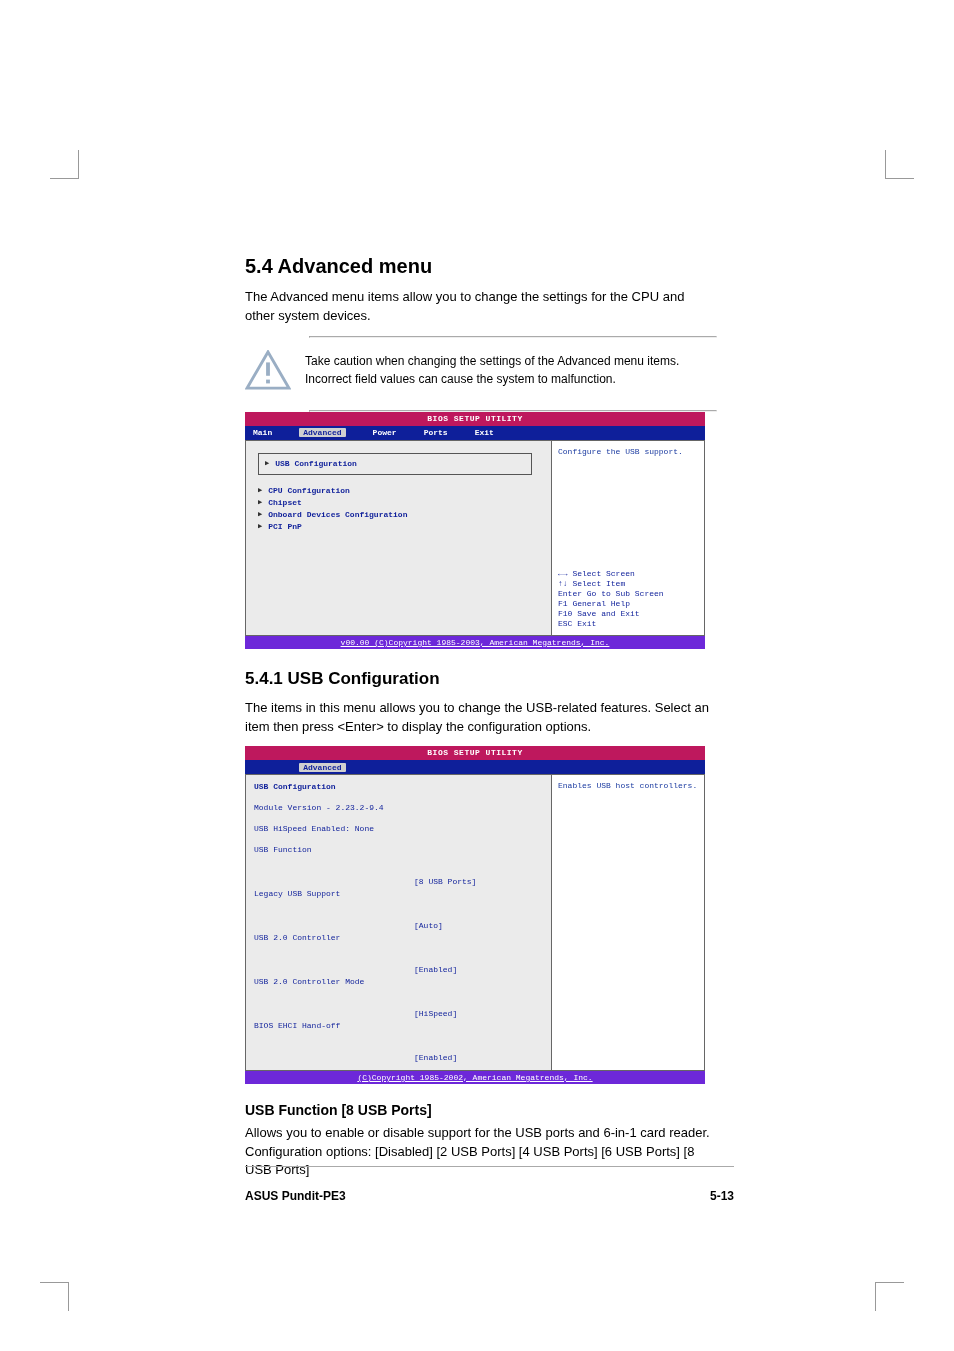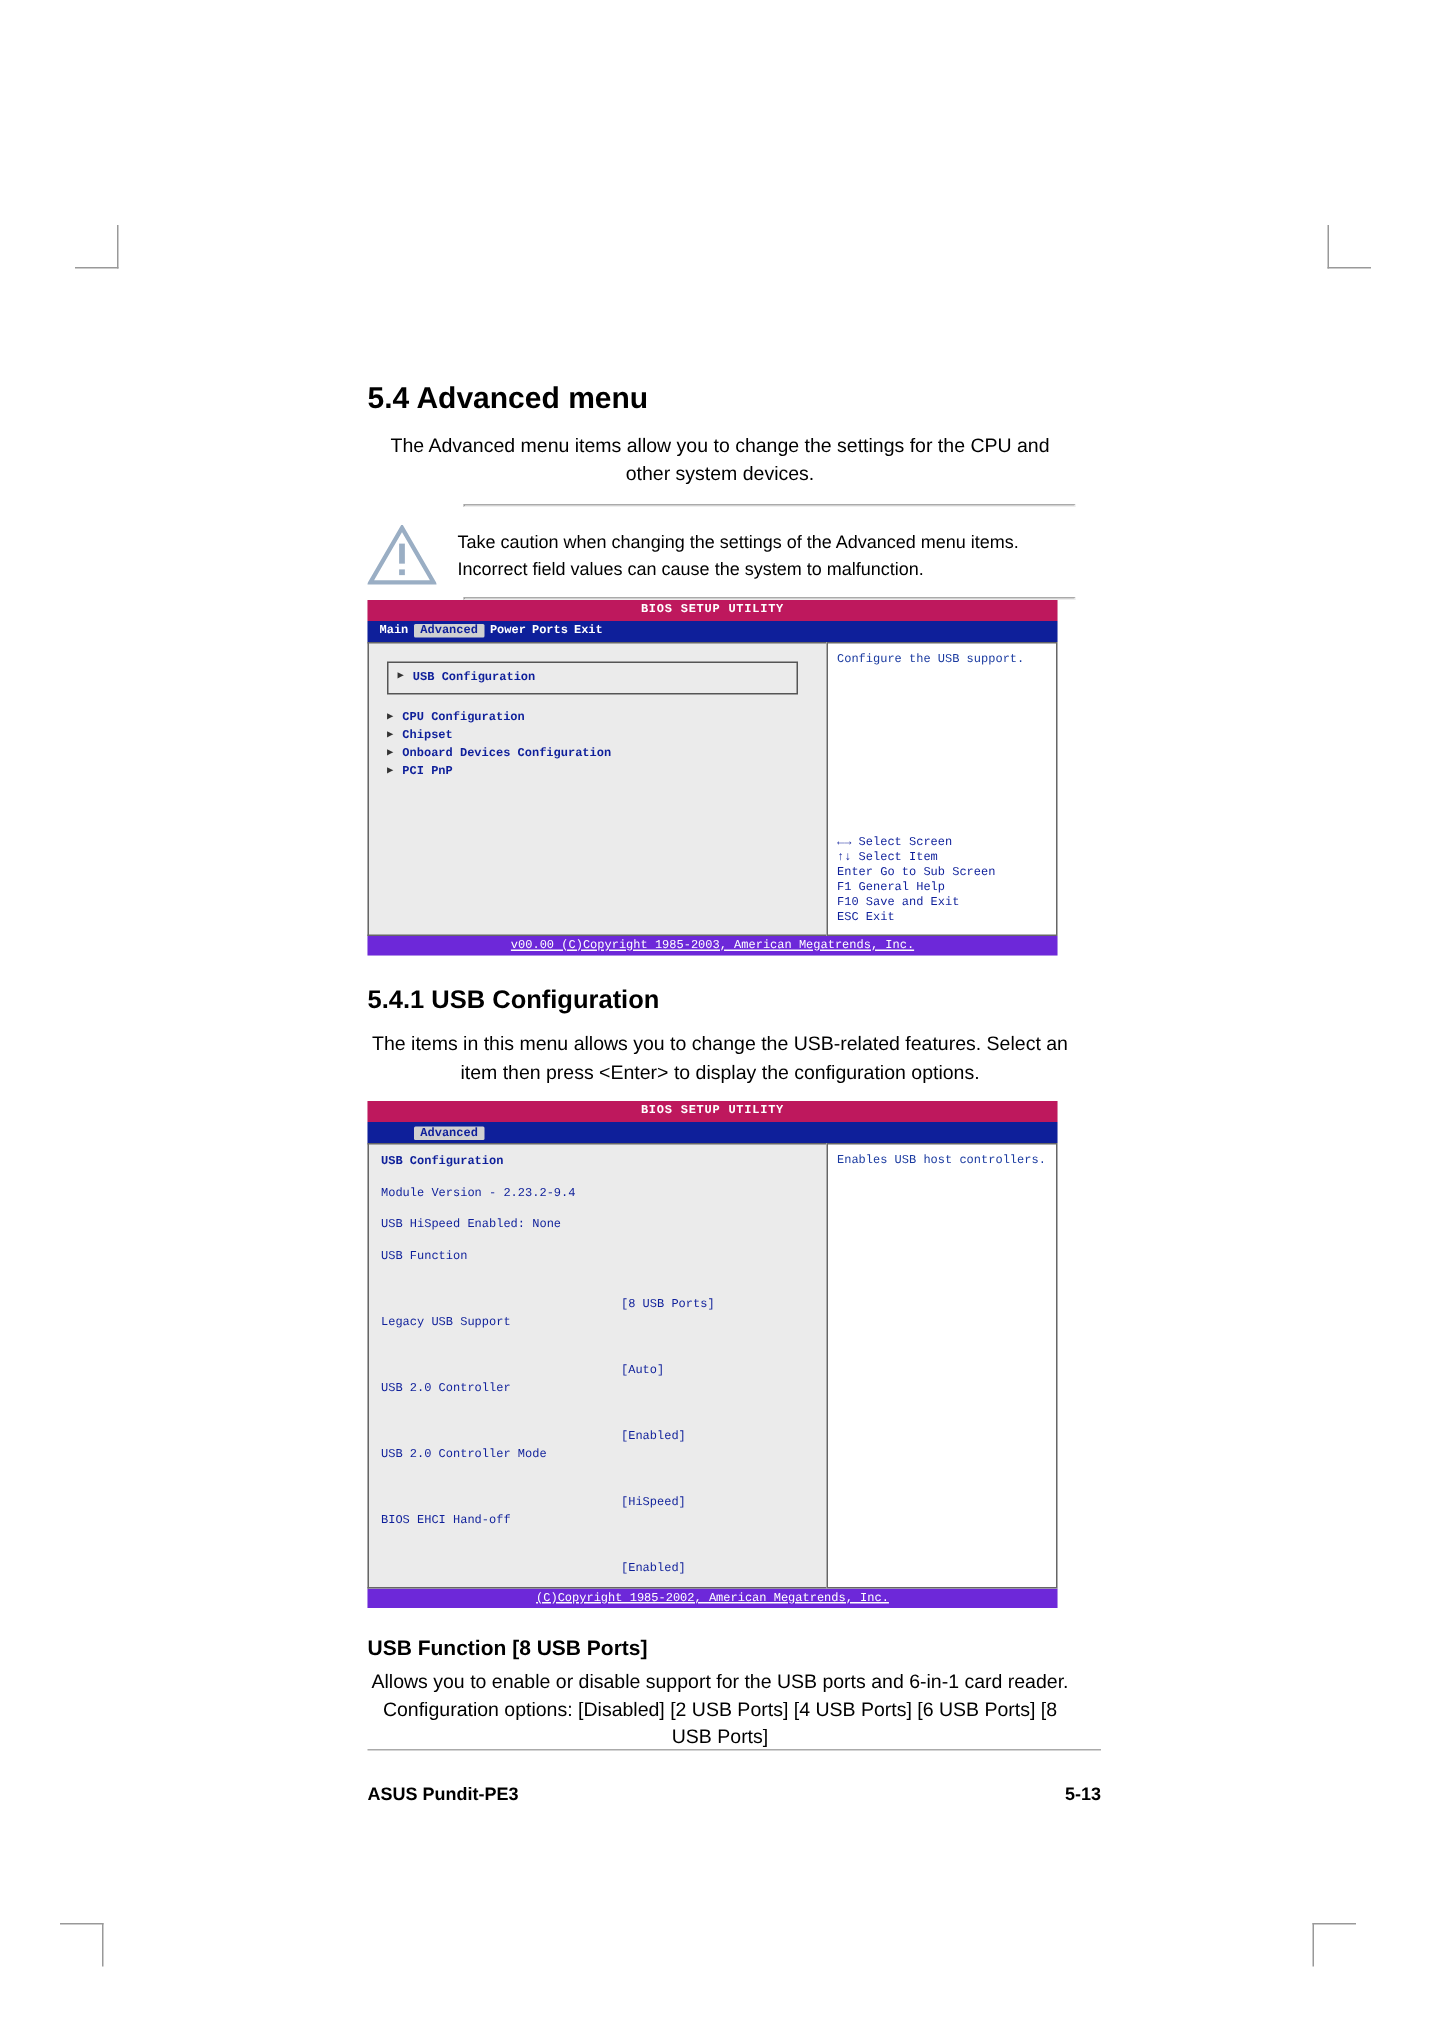--- a/index.html
+++ b/index.html
@@ -46,27 +46,26 @@
   h3.opt-heading {
     font-size: 14px;
     font-weight: bold;
     margin: 18px 0 6px 0;
     font-family: "Trebuchet MS", Arial, sans-serif;
   }
   .body-text {
     font-size: 13px;
     line-height: 1.45;
     margin: 0 0 10px 0;
-    text-align: center;
   }
   .note-row {
     display: flex;
     align-items: center;
     gap: 14px;
-    margin: 12px 0 6px 0;
+    margin: 12px 0 18px 0;
   }
   .note-hr { border-top: 1px solid #aaa; margin: 0; width: 406px; margin-left: 64px; }
   .alert-icon {
     width: 46px;
     height: 42px;
     flex-shrink: 0;
   }
   .alert-icon svg { width: 100%; height: 100%; }
   .note-text {
     font-size: 12px;
@@ -90,21 +89,21 @@
     font-weight: bold;
     letter-spacing: 0.5px;
   }
   .bios-tabrow {
     background: #0e1f9a;
     color: #ffffff;
     display: flex;
     height: 14px;
     align-items: center;
     padding: 0 8px;
-    gap: 4px;
+    gap: 27px;
     font-weight: bold;
   }
   .bios-tabrow .tab.selected {
     background: #d0d0d0;
     color: #0e1f9a;
     padding: 0 4px;
     border-radius: 1px;
   }
   .bios-body {
     display: flex;

